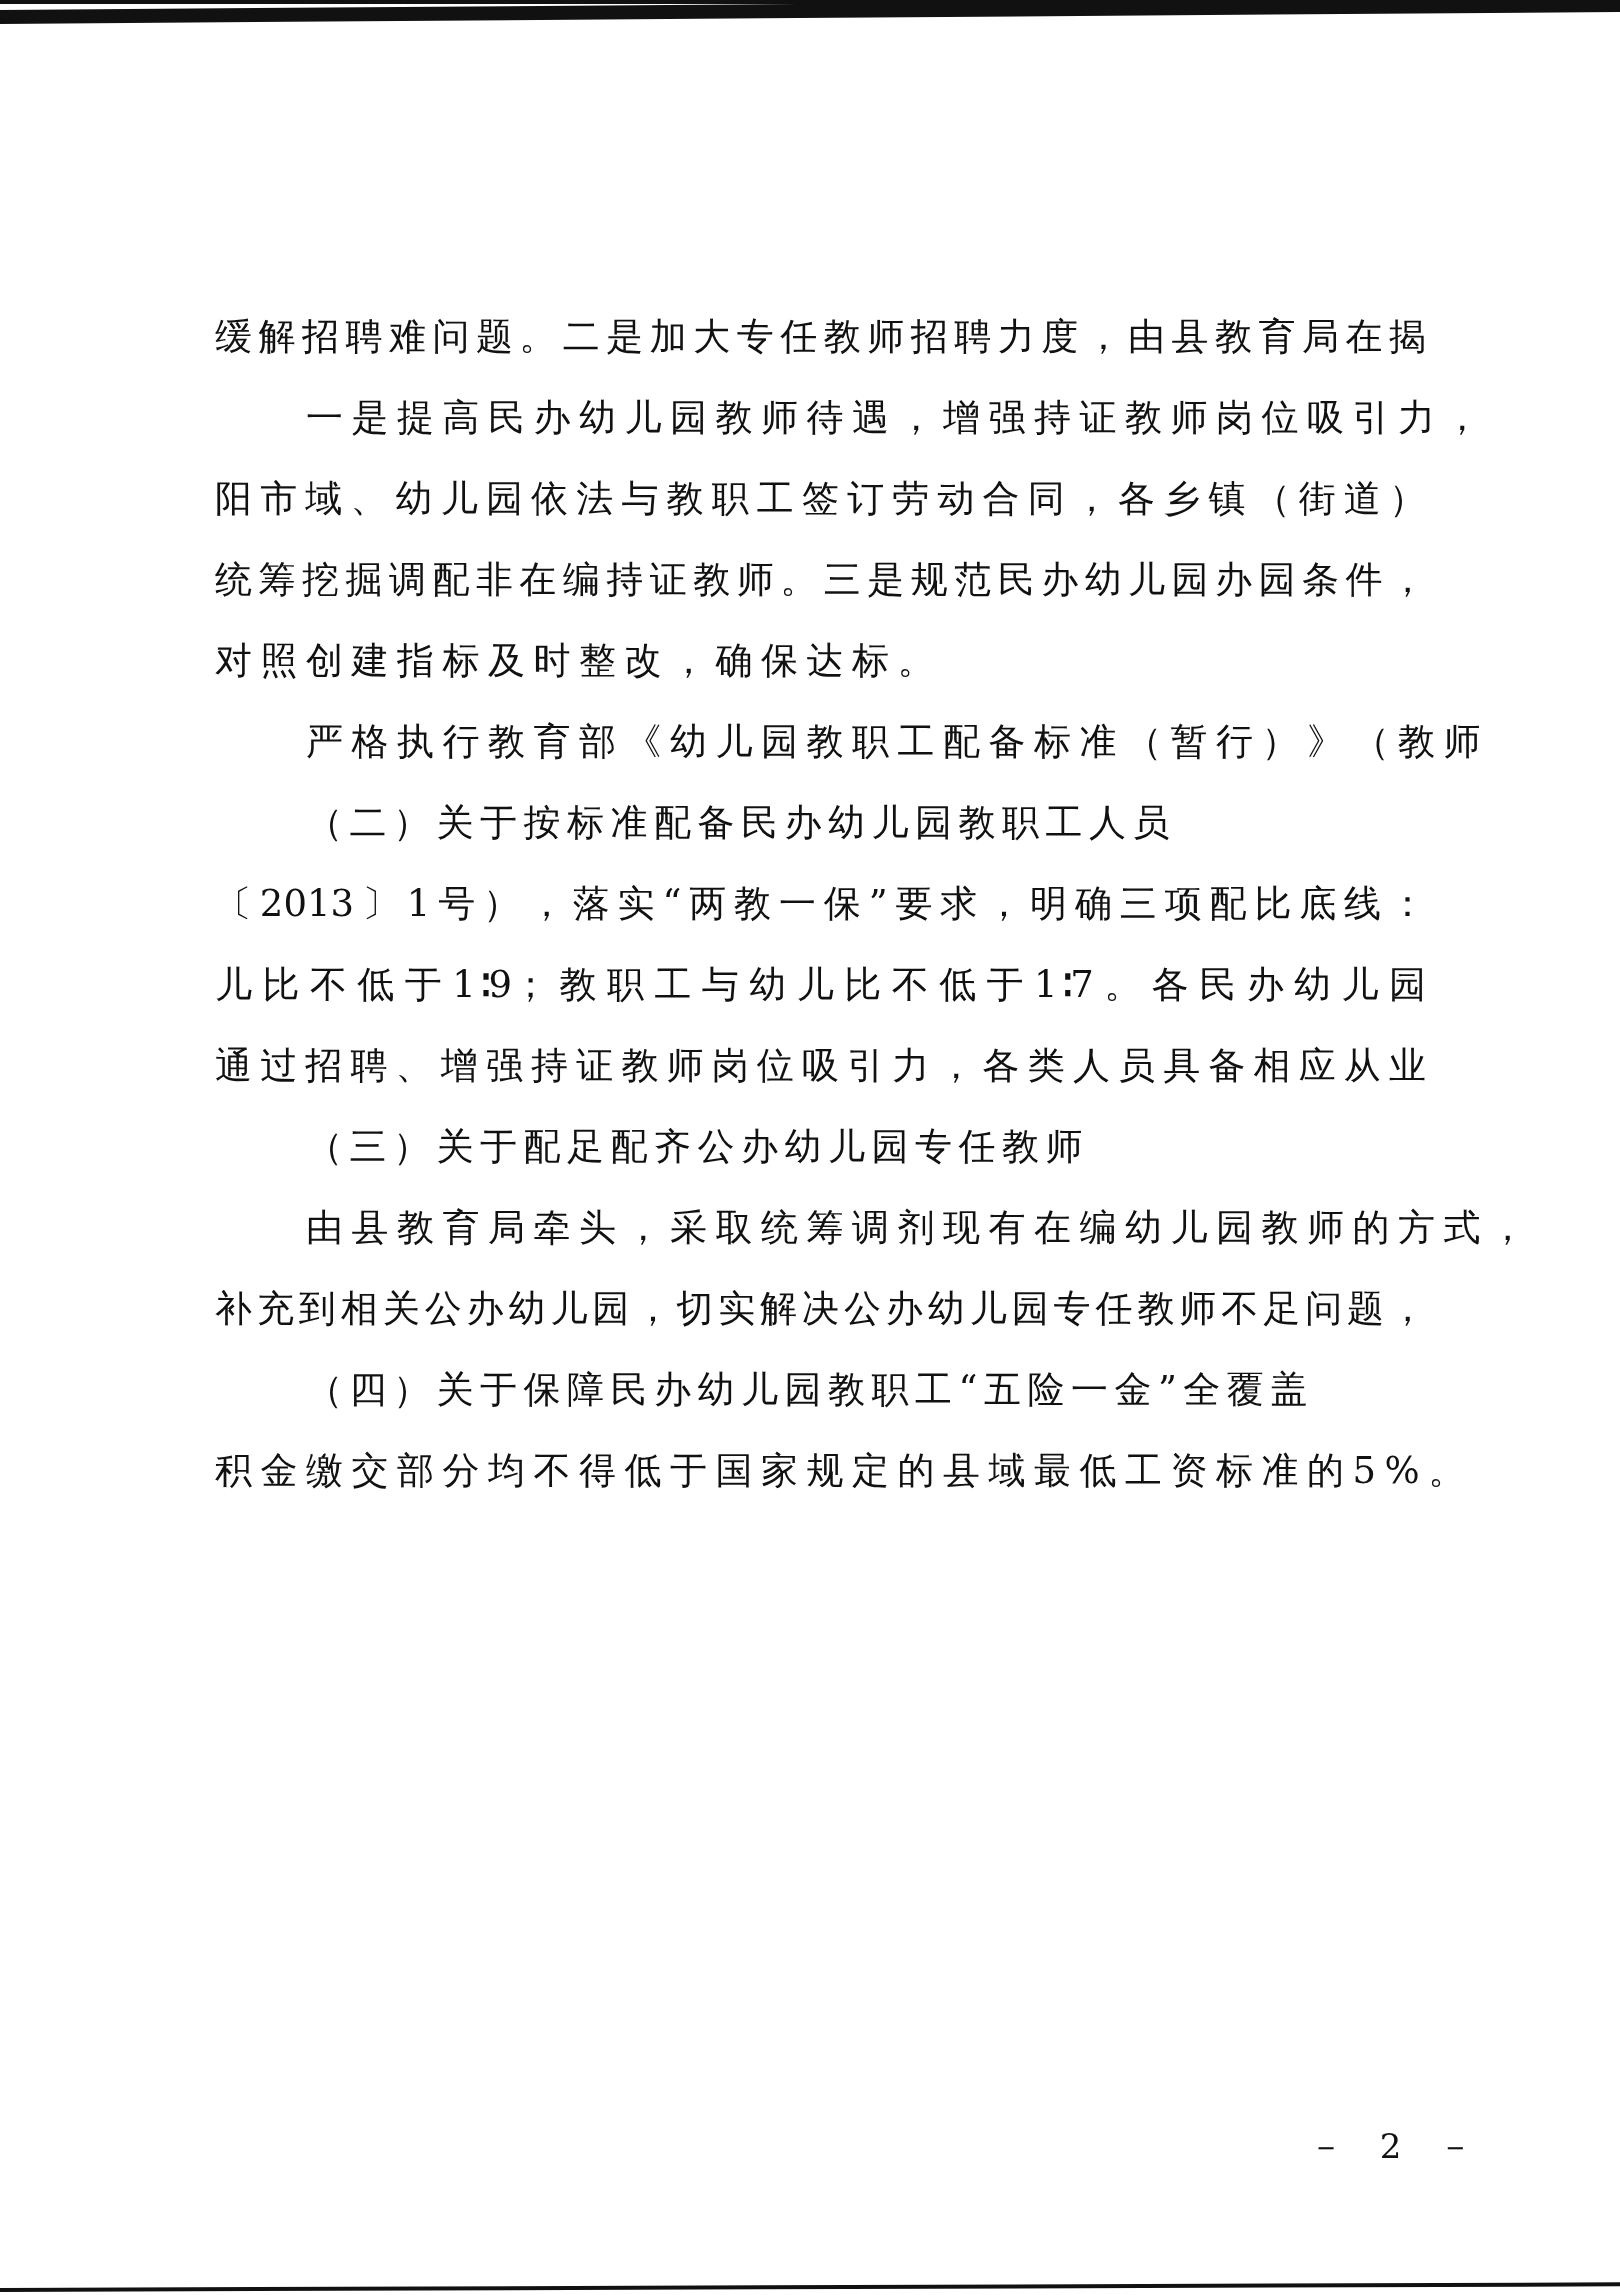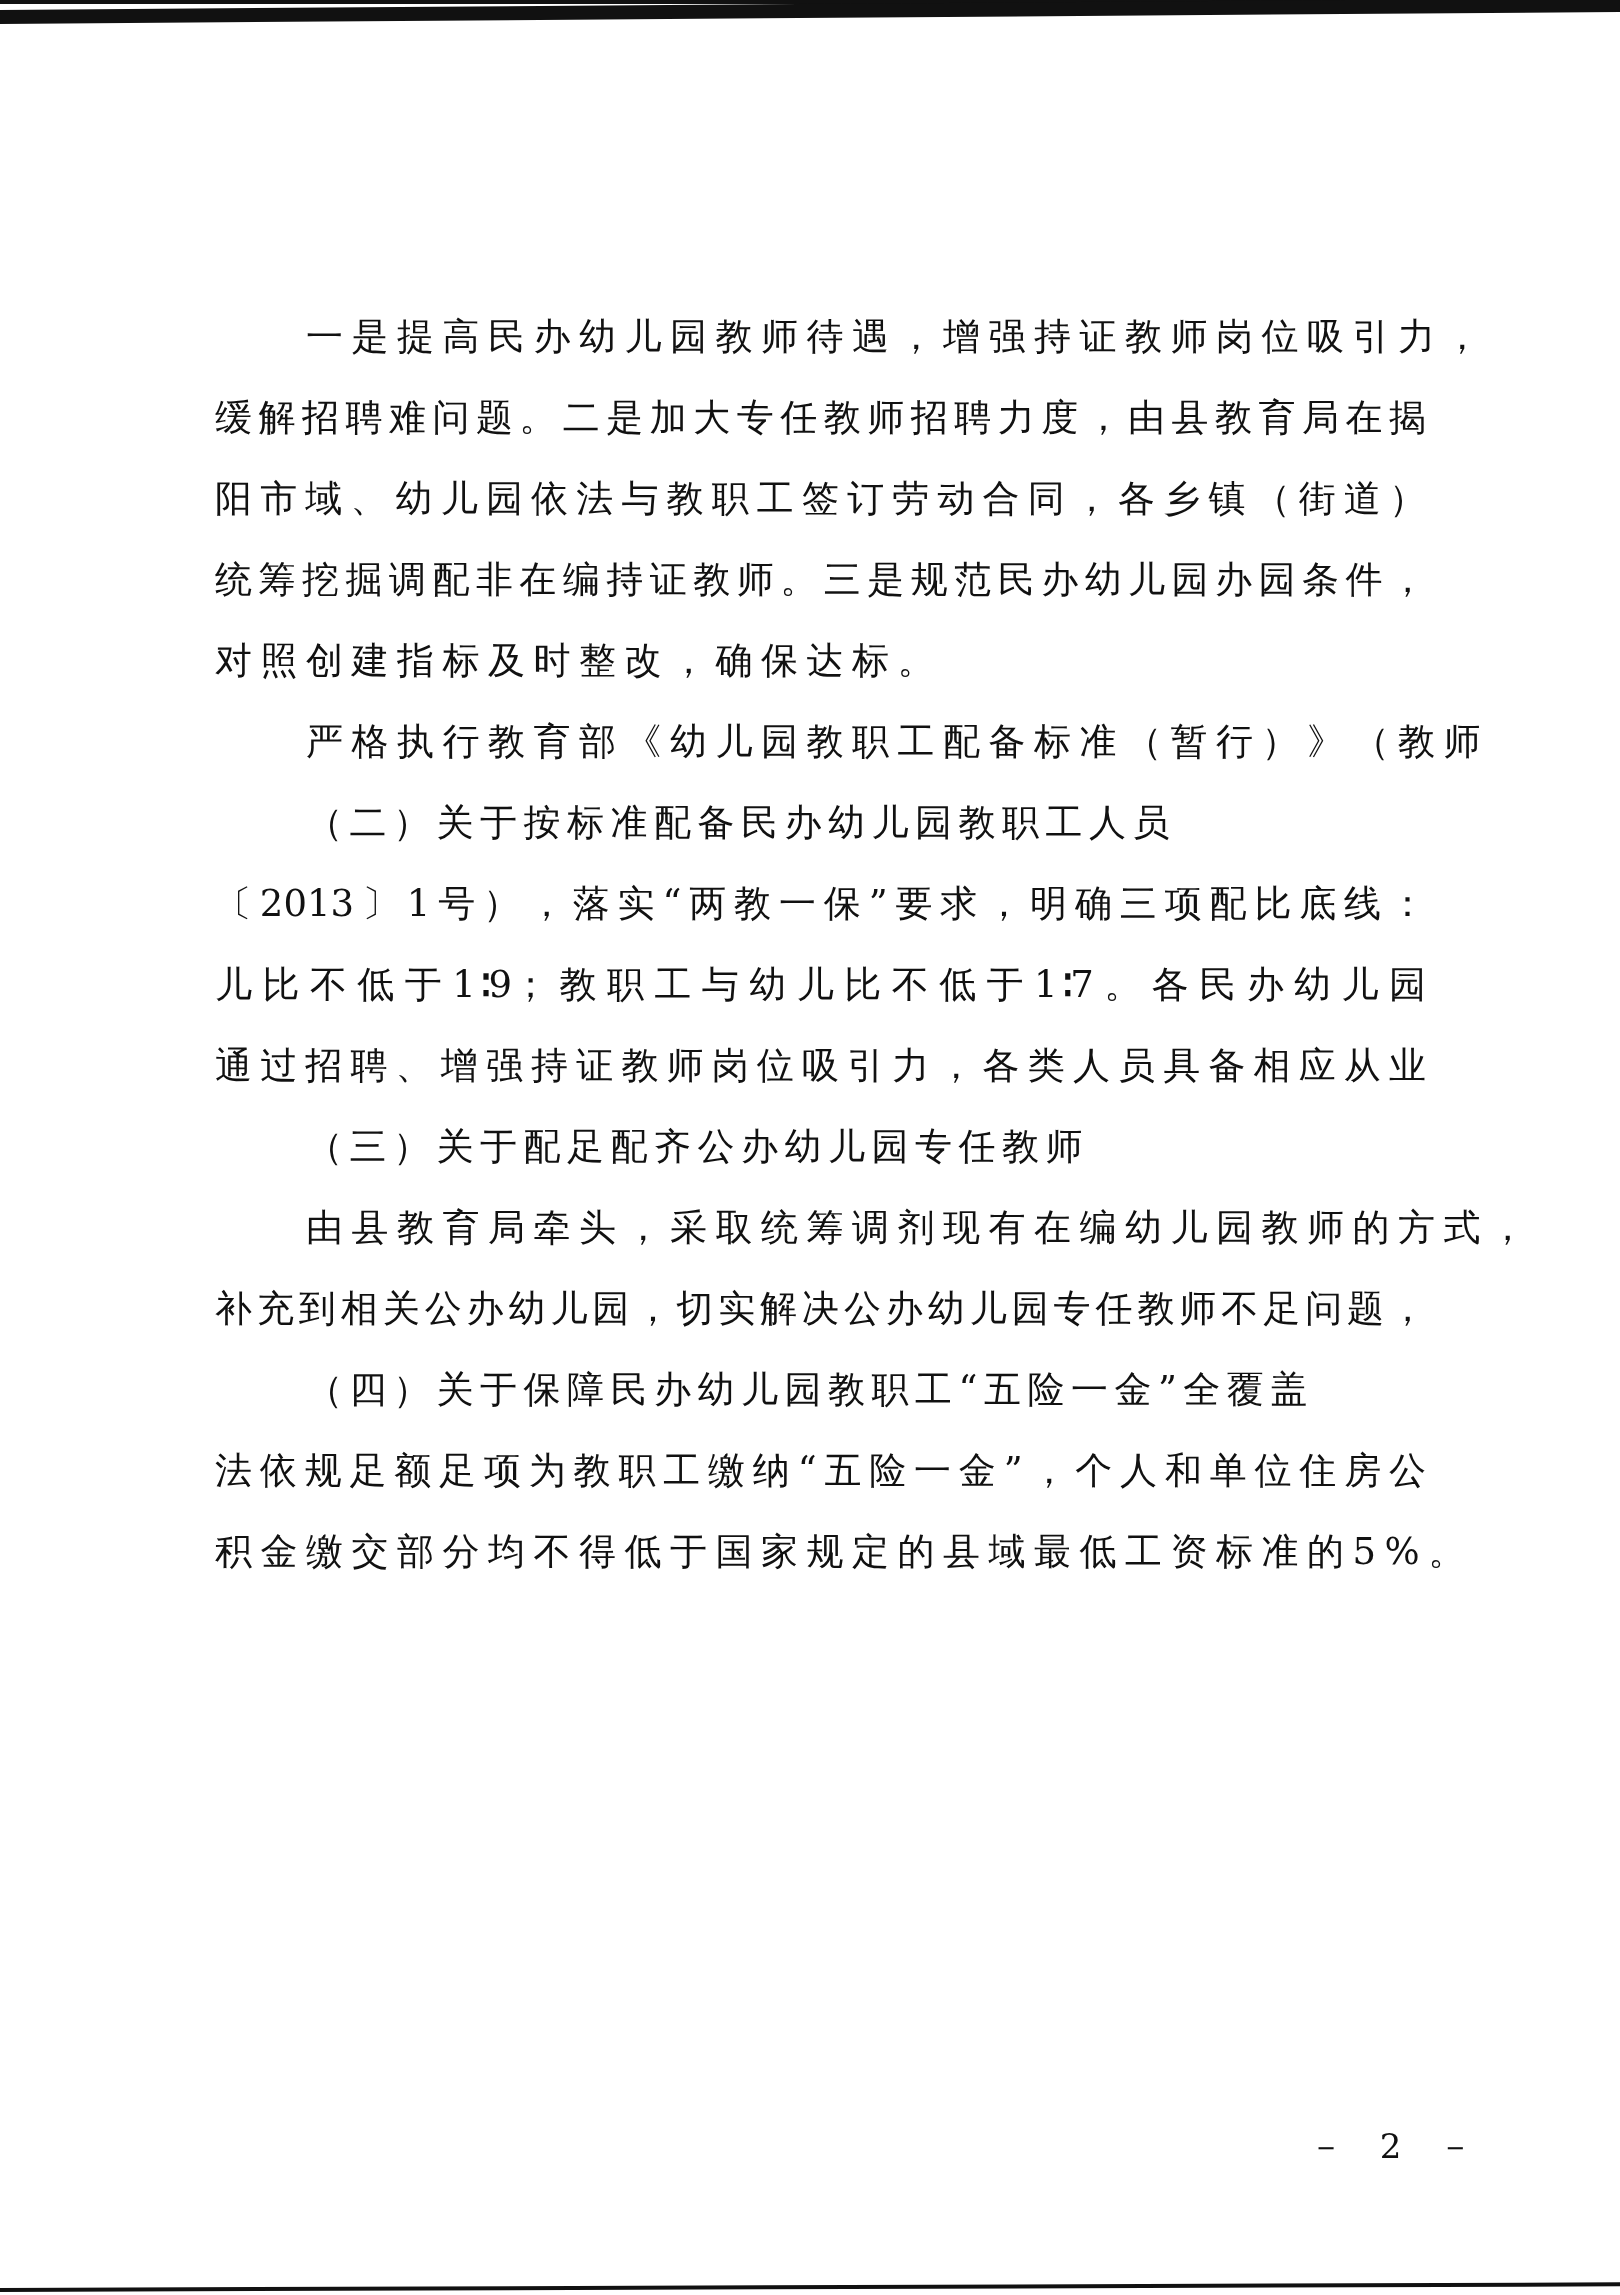--- a/index.html
+++ b/index.html
@@ -30,32 +30,31 @@
     }
   </style>
 </head>
 <body>
 
 <div class="scan-top-fill"></div>
 <div class="scan-top"></div>
 <div class="scan-bottom"></div>
 
 <div class="page-body">
+  <div class="line justify">缓解招聘难问题。二是加大专任教师招聘力度，由县教育局在揭</div>
   <div class="line indent">一是提高民办幼儿园教师待遇，增强持证教师岗位吸引力，</div>
-  <div class="line justify">缓解招聘难问题。二是加大专任教师招聘力度，由县教育局在揭</div>
   <div class="line justify">阳市域、幼儿园依法与教职工签订劳动合同，各乡镇（街道）</div>
   <div class="line justify">统筹挖掘调配非在编持证教师。三是规范民办幼儿园办园条件，</div>
   <div class="line">对照创建指标及时整改，确保达标。</div>
   <div class="line indent">严格执行教育部《幼儿园教职工配备标准（暂行）》（教师</div>
   <div class="line heading">（二）关于按标准配备民办幼儿园教职工人员</div>
   <div class="line justify">〔2013〕1号），落实“两教一保”要求，明确三项配比底线：</div>
   <div class="line justify">儿比不低于1∶9；教职工与幼儿比不低于1∶7。各民办幼儿园</div>
   <div class="line justify">通过招聘、增强持证教师岗位吸引力，各类人员具备相应从业</div>
   <div class="line heading">（三）关于配足配齐公办幼儿园专任教师</div>
   <div class="line indent">由县教育局牵头，采取统筹调剂现有在编幼儿园教师的方式，</div>
   <div class="line justify">补充到相关公办幼儿园，切实解决公办幼儿园专任教师不足问题，</div>
   <div class="line heading">（四）关于保障民办幼儿园教职工“五险一金”全覆盖</div>
-  <div class="line justify">法依规足额足项为教职工缴纳“五险一金”，个人和单位住房公</div>
   <div class="line">积金缴交部分均不得低于国家规定的县域最低工资标准的5%。</div>
 </div>
 
 <div class="page-number">－ 2 －</div>
 
 
 </body></html>

